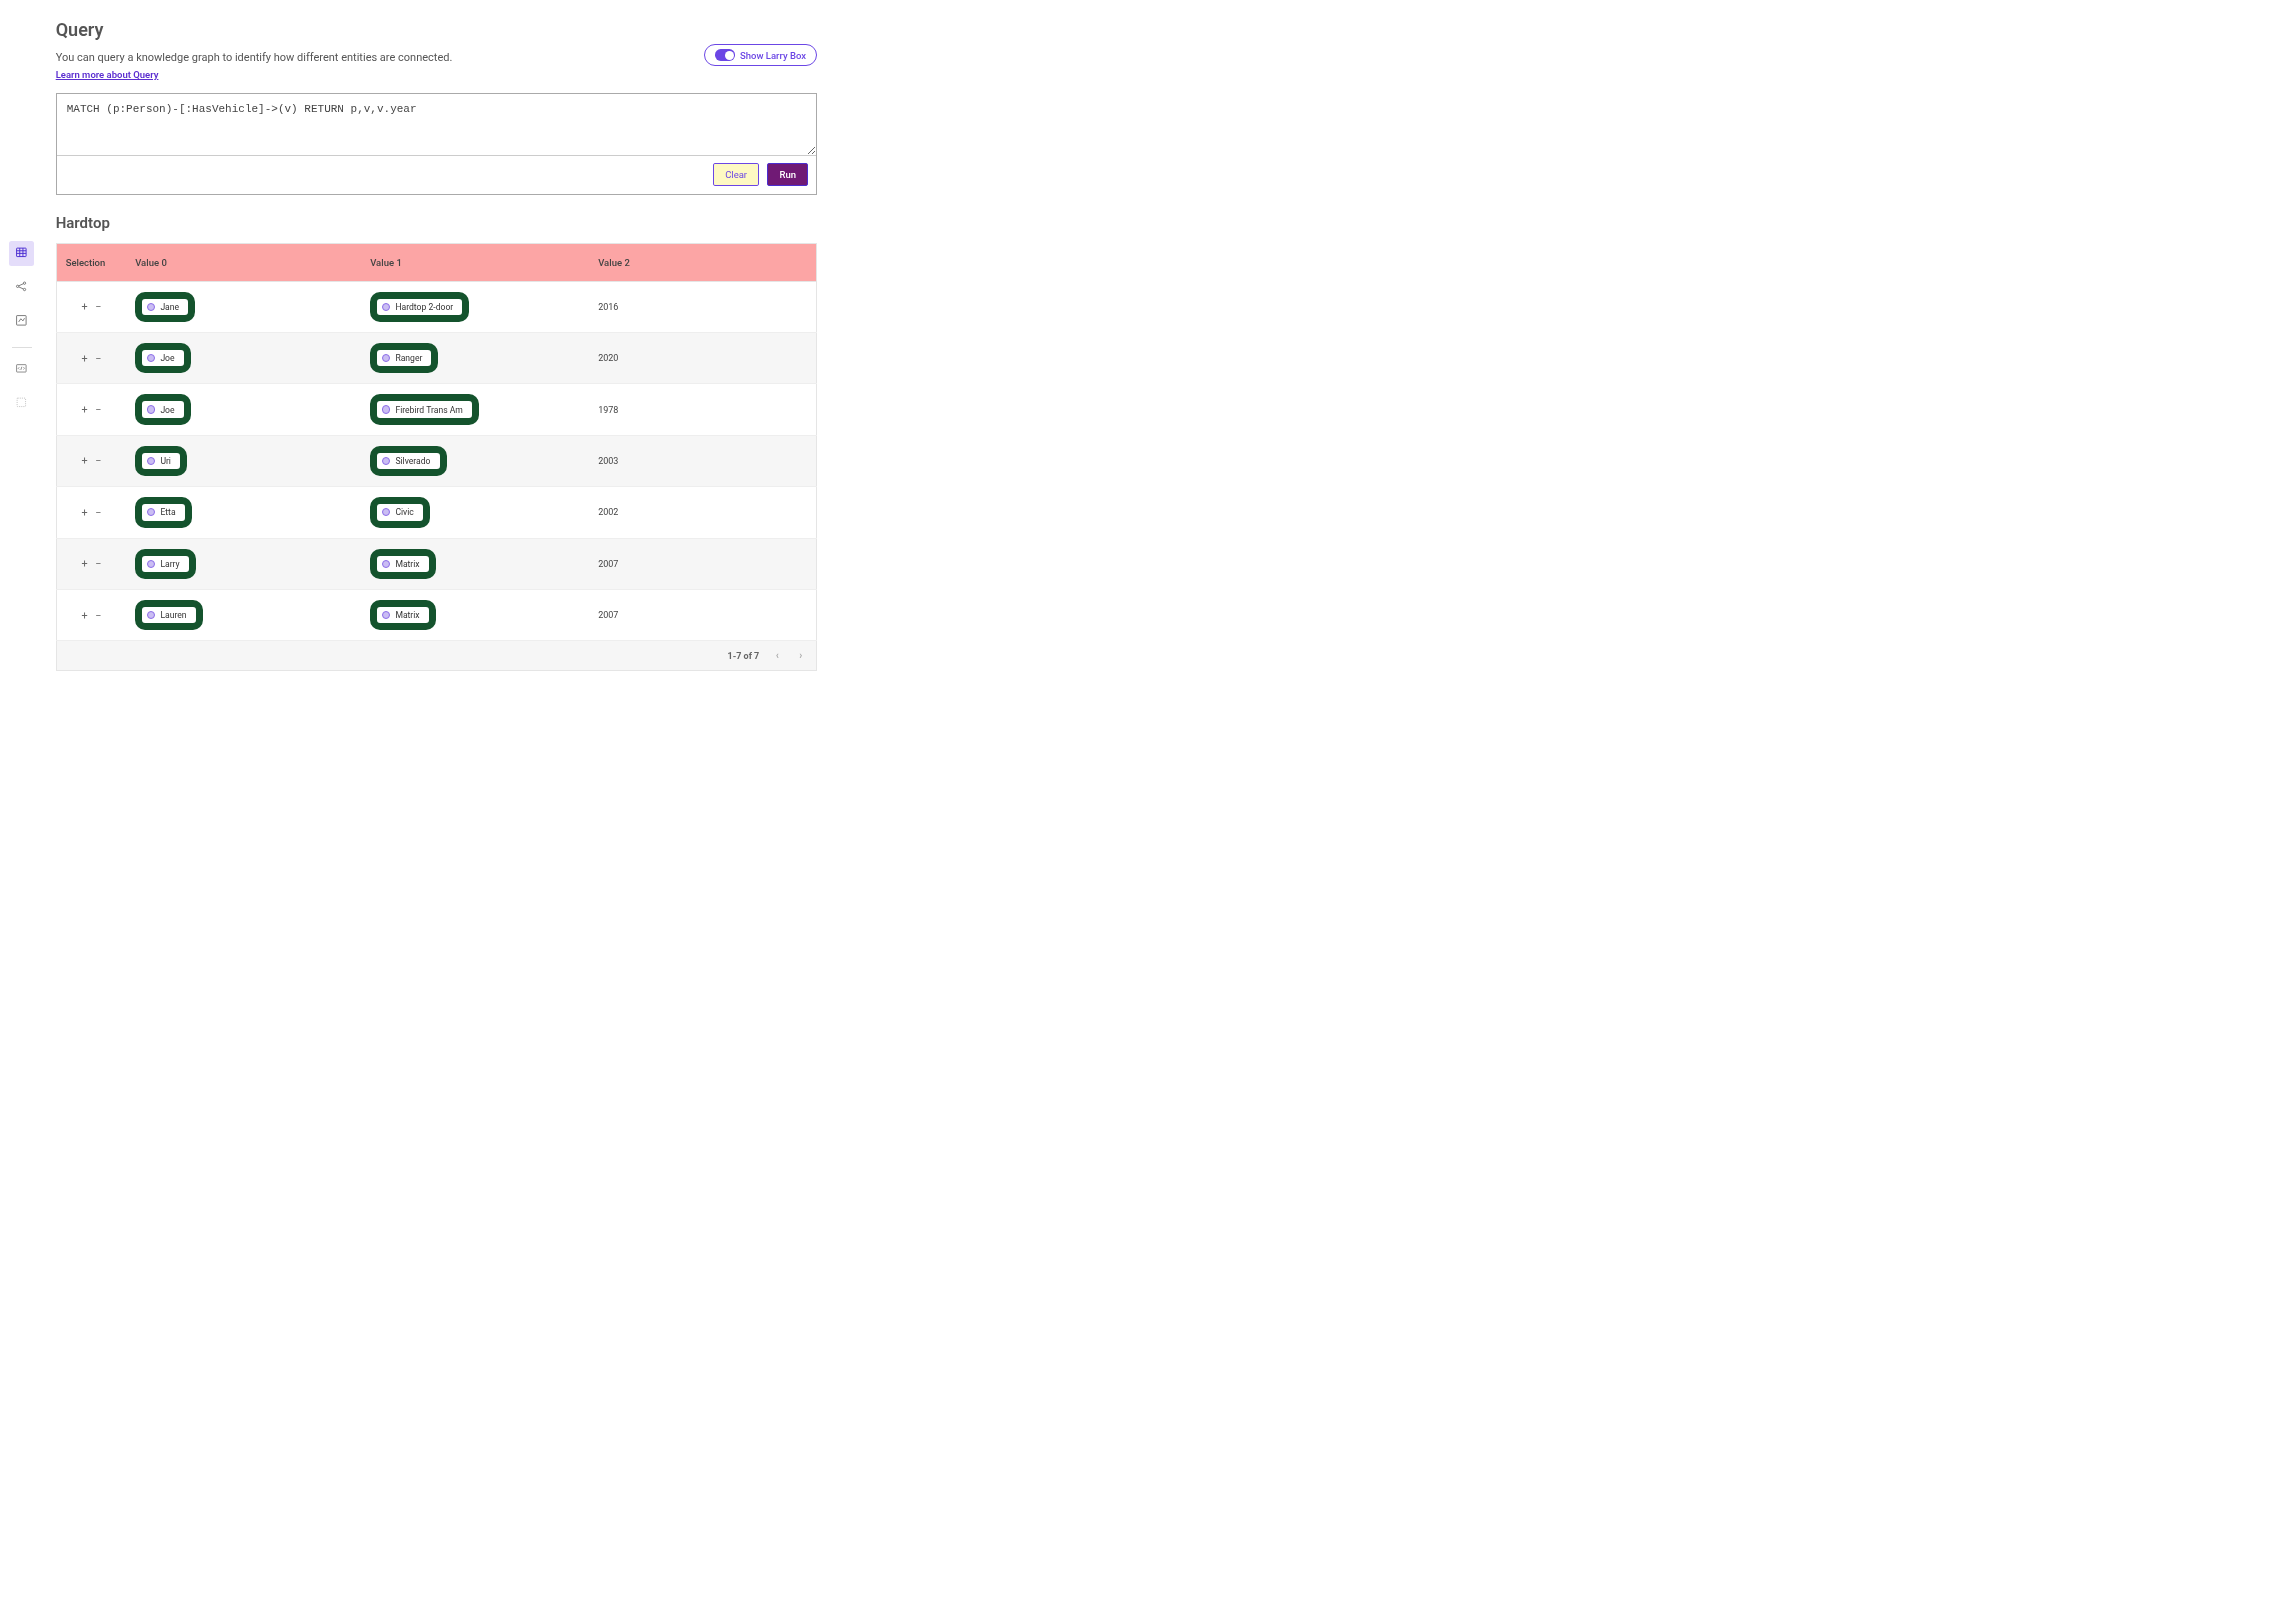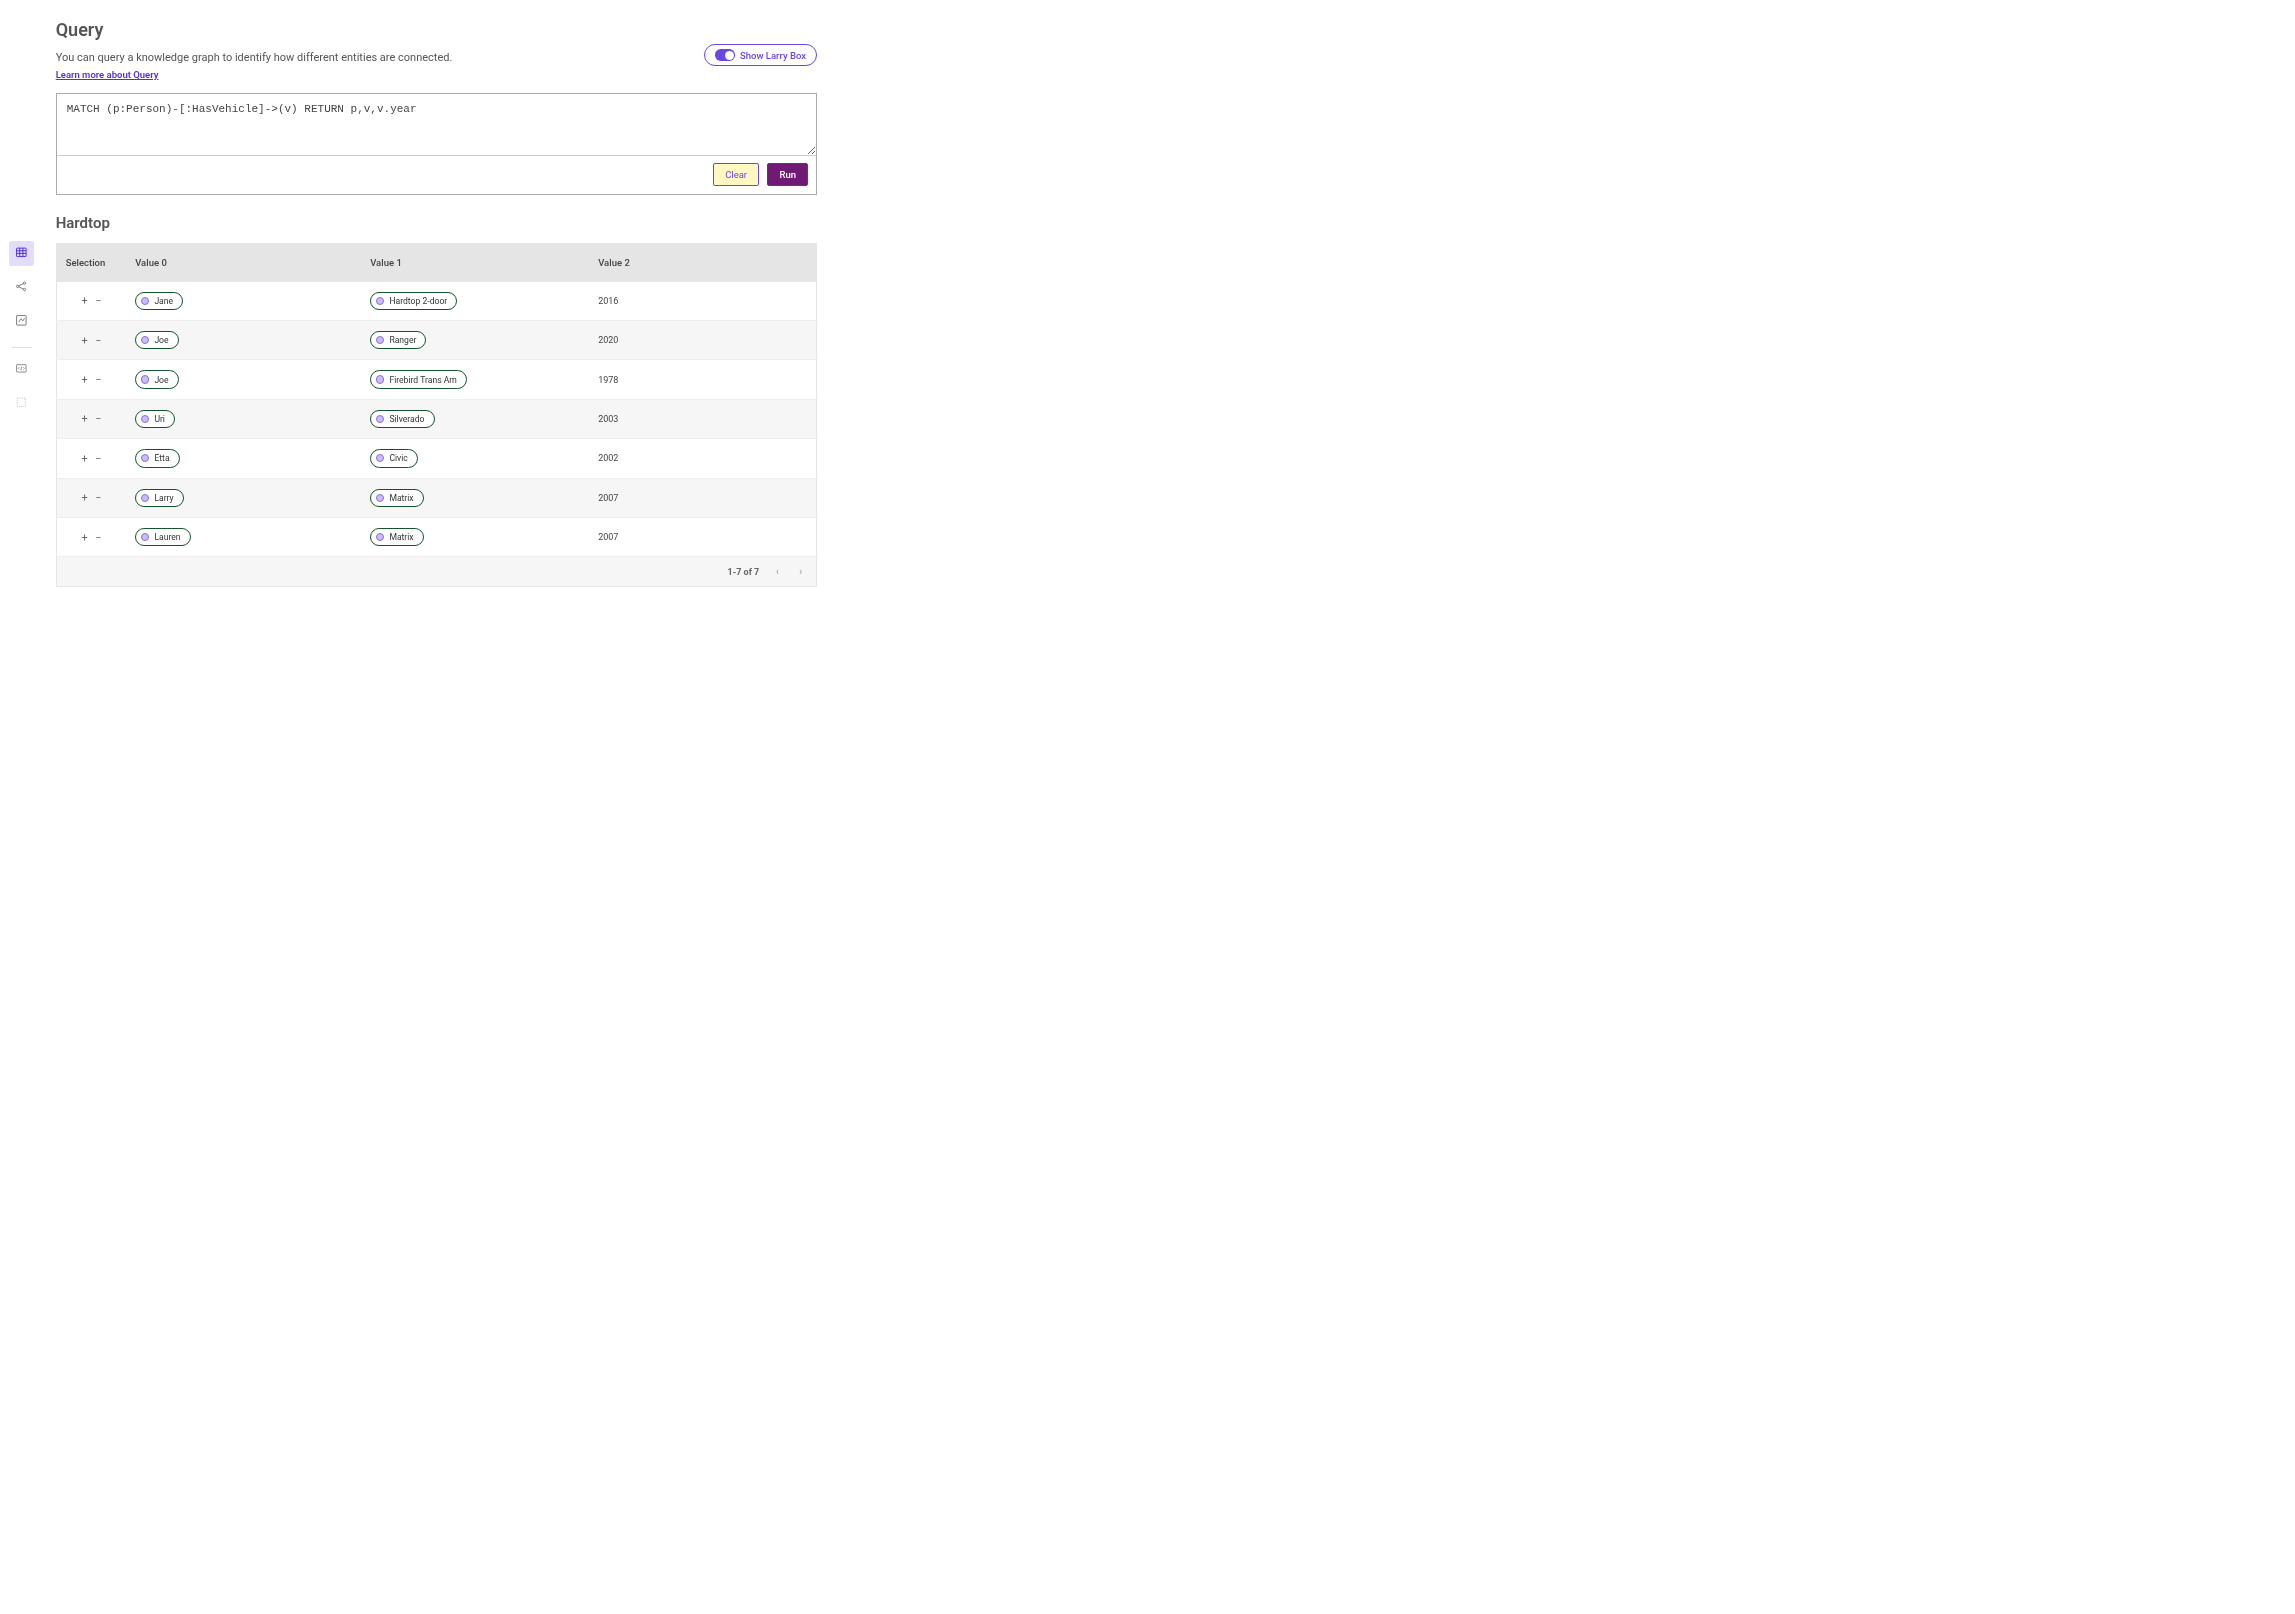--- a/index.html
+++ b/index.html
@@ -148,21 +148,21 @@
       font-weight: 600;
       color: #555;
       margin-bottom: 11.4px;
     }
     .results-table {
       width: 100%;
       border: 0.6px solid #e5e5e5;
       border-collapse: collapse;
     }
     .results-table th {
-      background: #e5e5e5;
+      background: #fca5a5;
       color: #444;
       font-weight: 500;
       text-align: left;
       padding: 12.7px 9px;
       font-size: 9.5px;
       border-bottom: 0.6px solid #e5e5e5;
     }
     .results-table td {
       padding: 10px 9px;
       border-bottom: 0.6px solid #eee;
@@ -179,21 +179,21 @@
       justify-content: center;
       gap: 7.6px;
       color: #666;
       font-size: 10.8px;
     }
     .sel-btn { cursor: pointer; user-select: none; }
     .chip {
       display: inline-flex;
       align-items: center;
       gap: 5px;
-      border: 1px solid #14532d;
+      border: 7px solid #14532d;
       border-radius: 10px;
       padding: 3.2px 9px 3.2px 5px;
       font-size: 8.6px;
       color: #333;
       background: #fff;
       cursor: pointer;
     }
     .chip-dot {
       width: 8.2px; height: 8.2px;
       border-radius: 50%;

